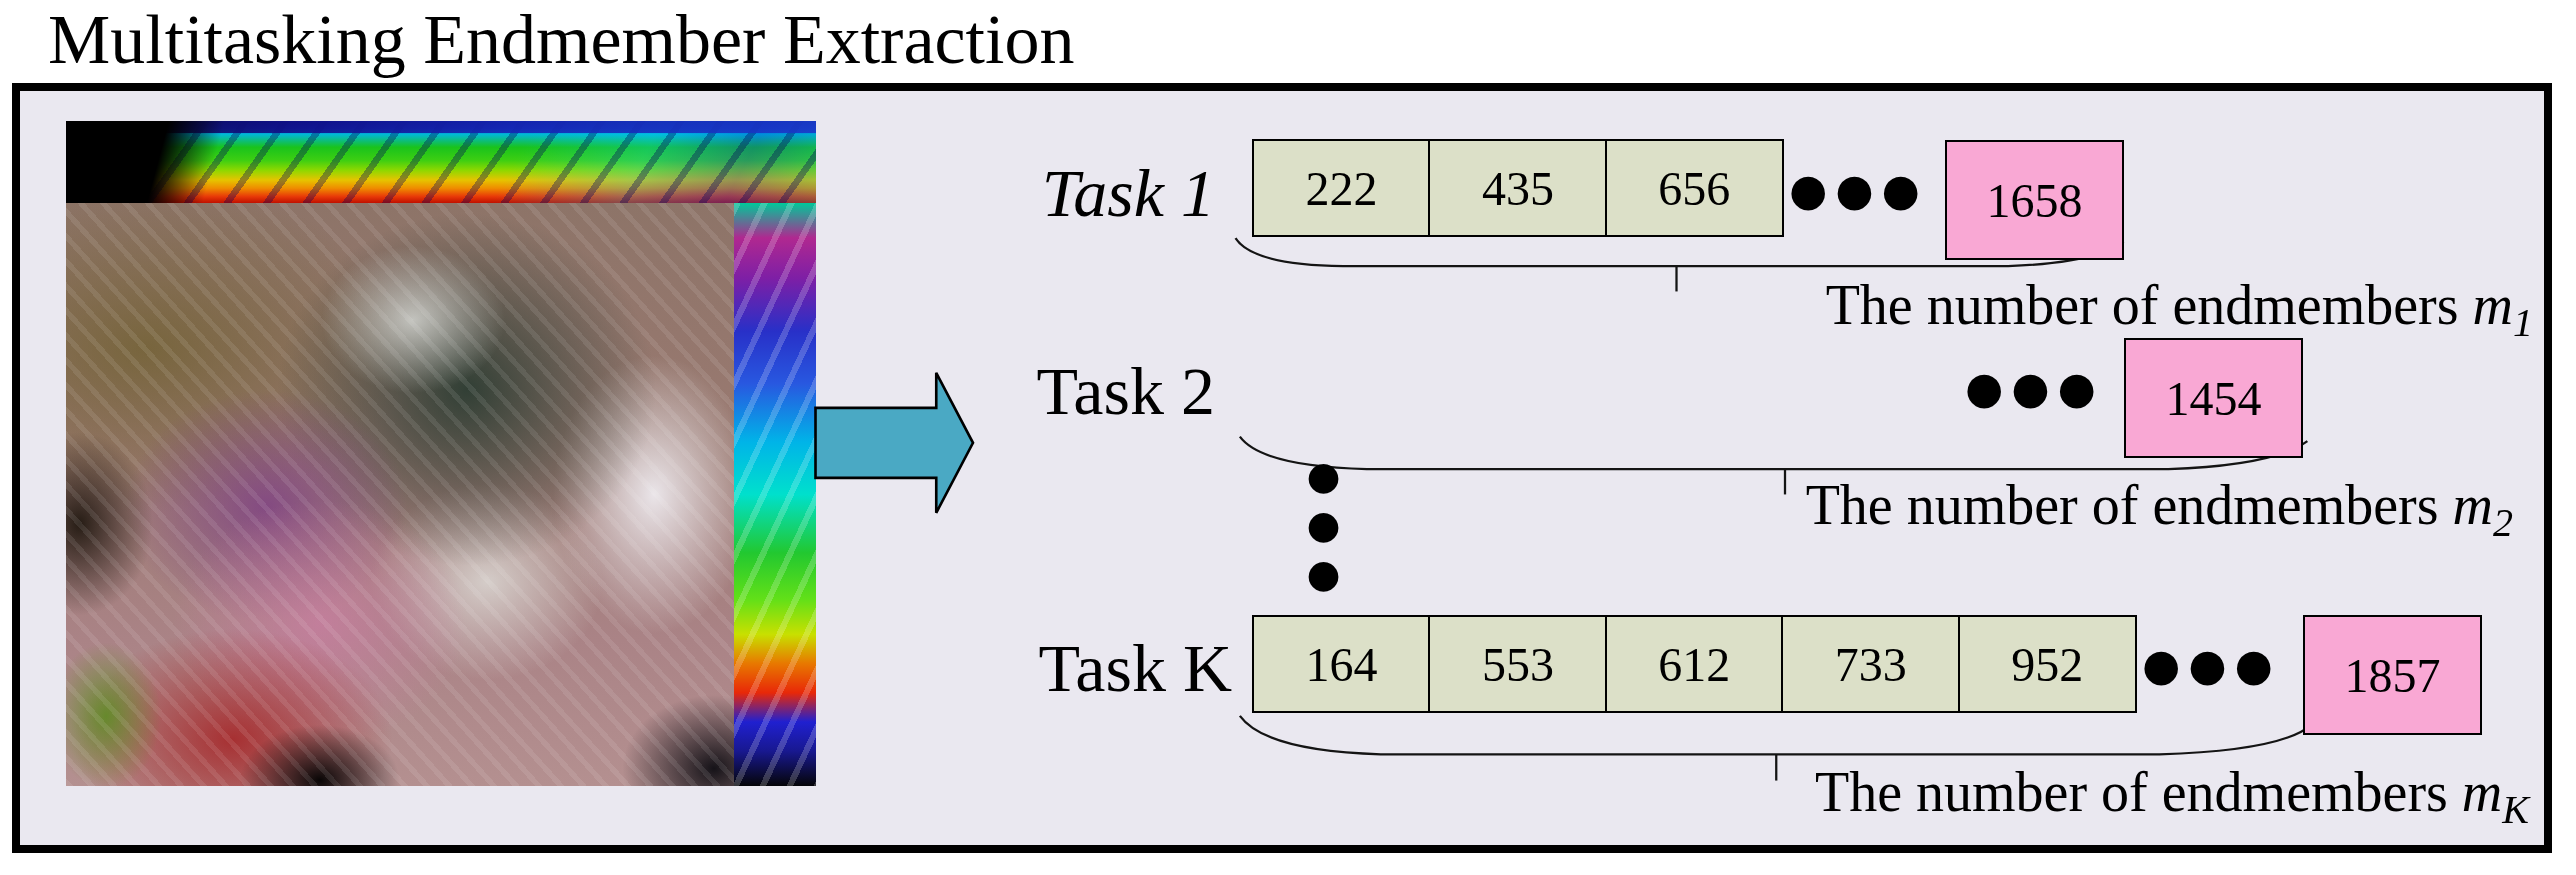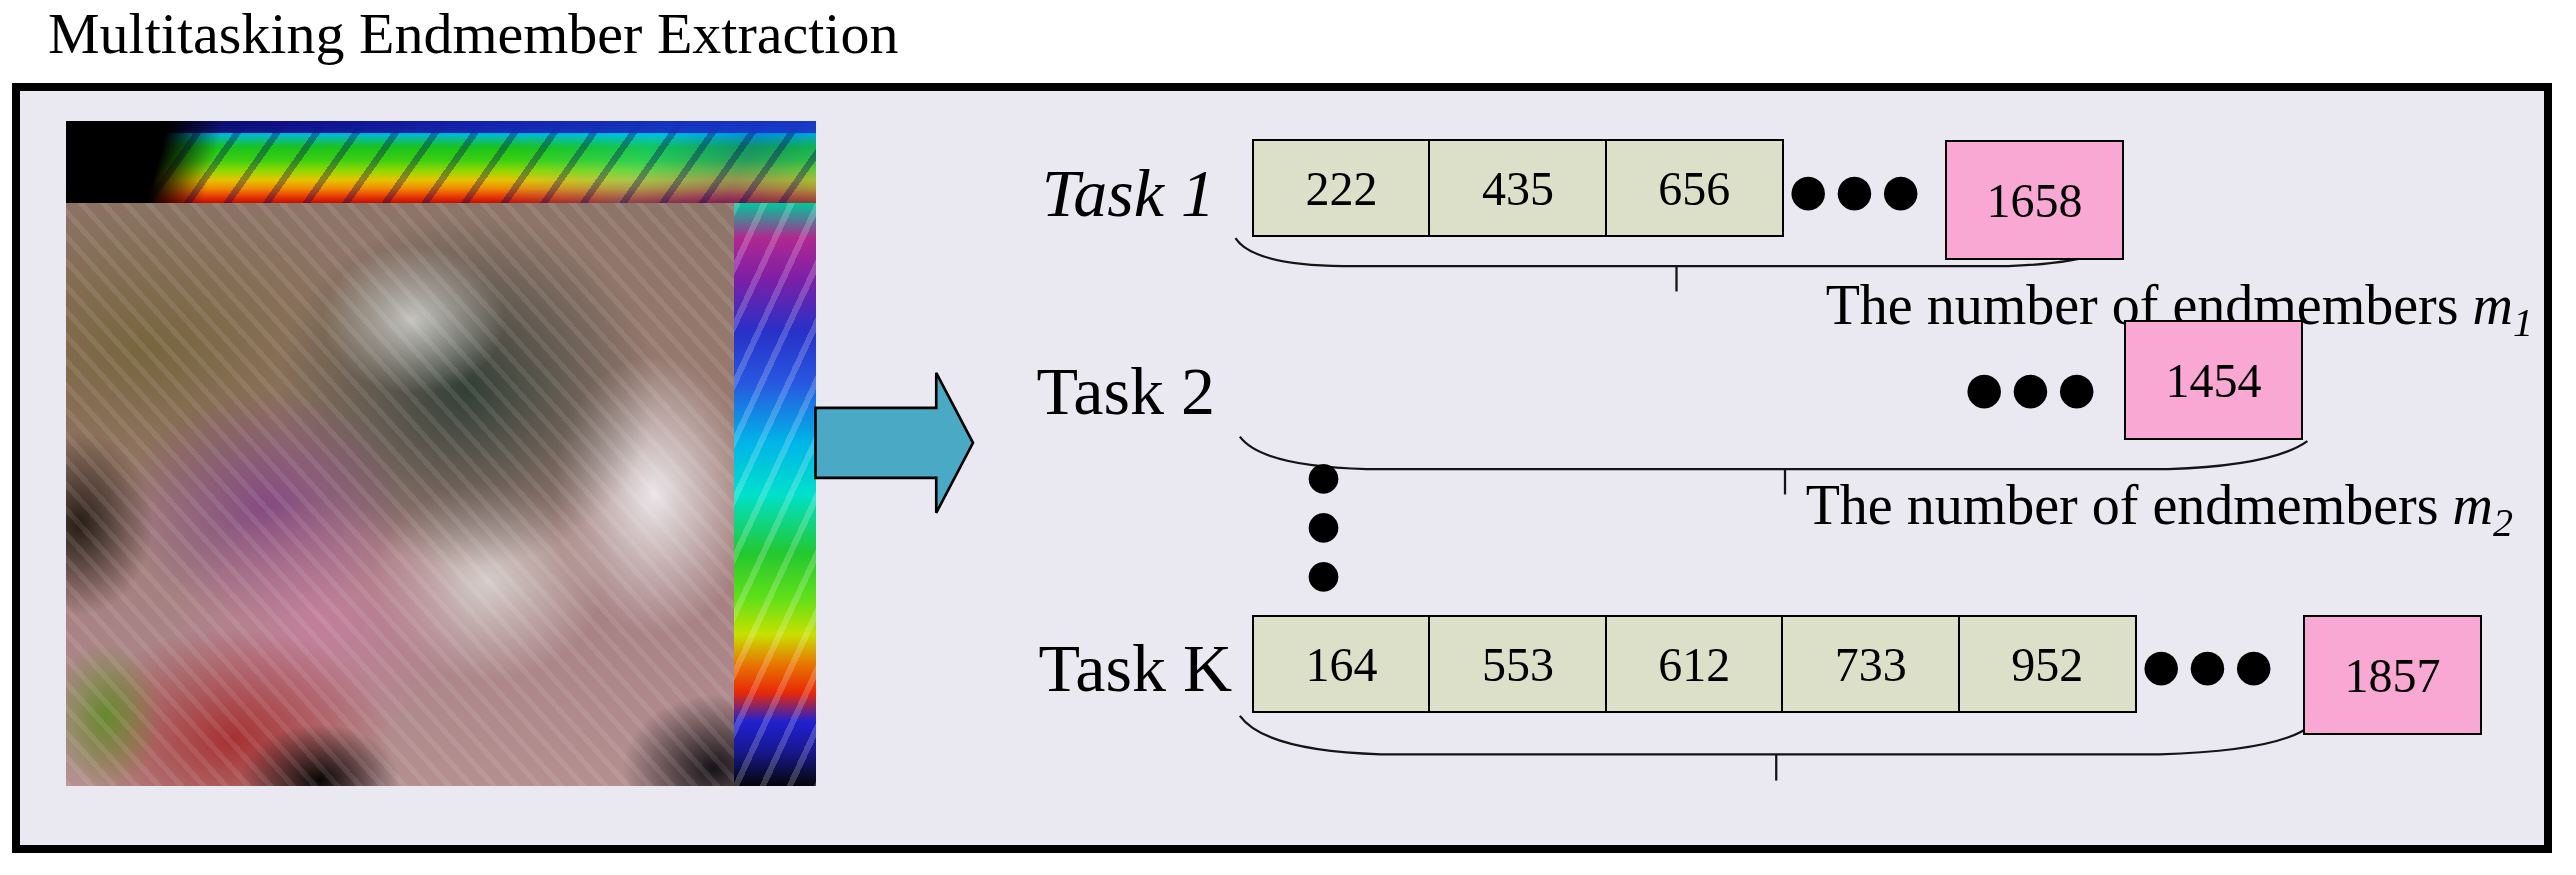--- a/index.html
+++ b/index.html
@@ -6,21 +6,21 @@
   #stage{
     position:relative; width:2576px; height:876px;
     font-family:"Liberation Serif", serif; color:#000; overflow:hidden; background:#fff;
   }
   
   .panel{
     position:absolute; left:12.3px; top:83px; width:2540px; height:770px;
     box-sizing:border-box; border:8.8px solid #000; background:#eae8f0;
   }
   .title{
-    position:absolute; left:48px; top:0px; font-size:58px; white-space:nowrap;
+    position:absolute; left:48px; top:0px; font-size:70px; white-space:nowrap;
   }
   
   .cube{position:absolute; left:66px; top:121px; width:750px; height:665px;}
   .cube-top{
     position:relative; width:100%; height:82px; overflow:hidden; background:#000;
   }
   .cube-top .band{
     position:absolute; left:0; top:0; width:100%; height:100%;
     background:
       repeating-linear-gradient(100deg, rgba(0,0,90,.35) 0 7.9px, rgba(255,255,255,0) 7.9px 39px),
@@ -130,34 +130,37 @@
     <div class="cell">656</div>
   </div>
   <span class="hdots" style="left:1789px; top:168px;">●●●</span>
   <div class="lastcell" style="left:1945px; top:140px;">1658</div>
   <div class="caption" style="right:43px; top:273px;">
     <span>The number of endmembers </span><span class="mvar">m</span><sub>1</sub>
   </div>
 
   <div class="task-label" style="left:963px; top:352px; width:252px;">Task 2</div>
   <span class="hdots" style="left:1965px; top:366px;">●●●</span>
-  <div class="lastcell" style="left:2124px; top:320px;">1454</div>
+  <div class="lastcell" style="left:2124px; top:338px;">1454</div>
   <div class="caption" style="right:63px; top:473px;">
     <span>The number of endmembers </span><span class="mvar">m</span><sub>2</sub>
   </div>
 
   <span class="vdots" style="left:1306px; top:451px; width:35px;">●
 ●
 ●</span>
 
   <div class="task-label" style="left:963px; top:629px; width:269px;">Task K</div>
   <div class="row-cells" style="left:1236px; top:615px;">
     <div class="cell">164</div>
     <div class="cell">553</div>
     <div class="cell">612</div>
     <div class="cell">733</div>
     <div class="cell">952</div>
   </div>
   <span class="hdots" style="left:2142px; top:643px;">●●●</span>
   <div class="lastcell" style="left:2303px; top:615px;">1857</div>
+  <div class="caption" style="right:47px; top:760px;">
+    <span>The number of endmembers </span><span class="mvar">m</span><sub>K</sub>
+  </div>
 
 </div>
 
 
 </body></html>

